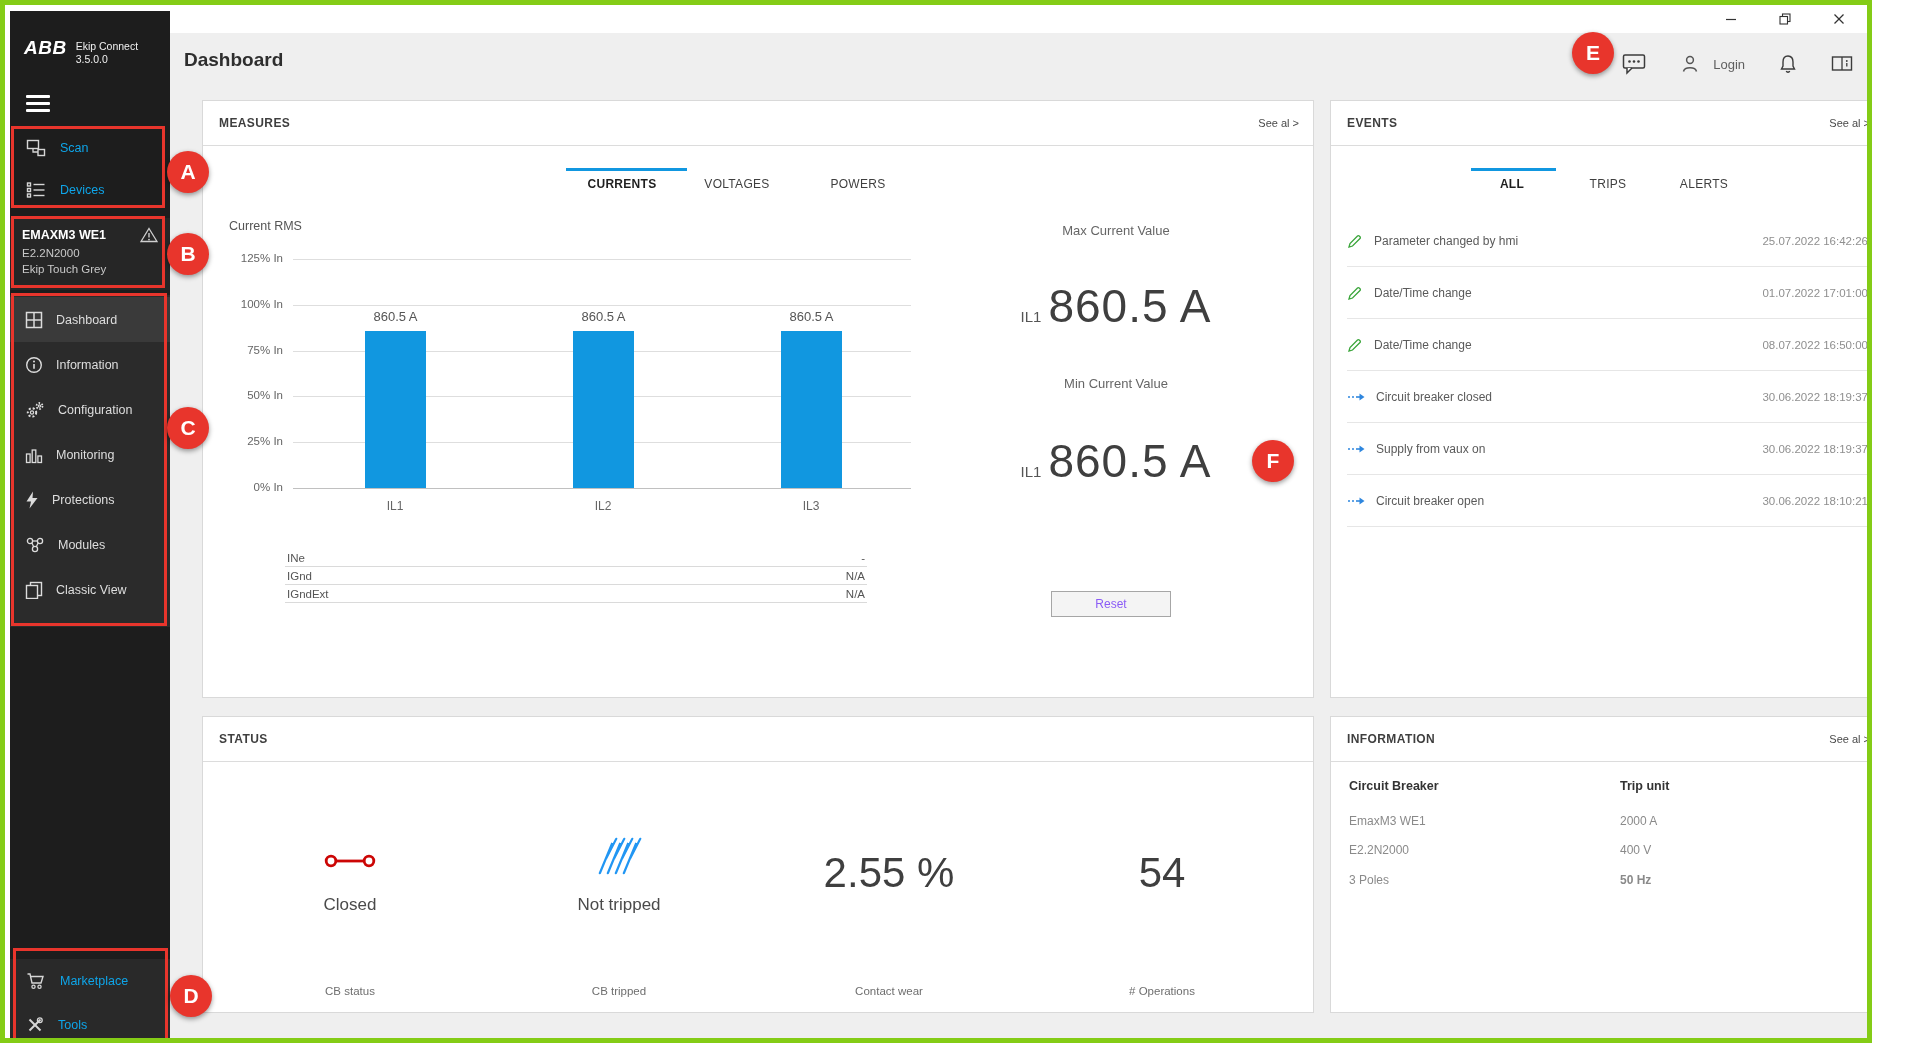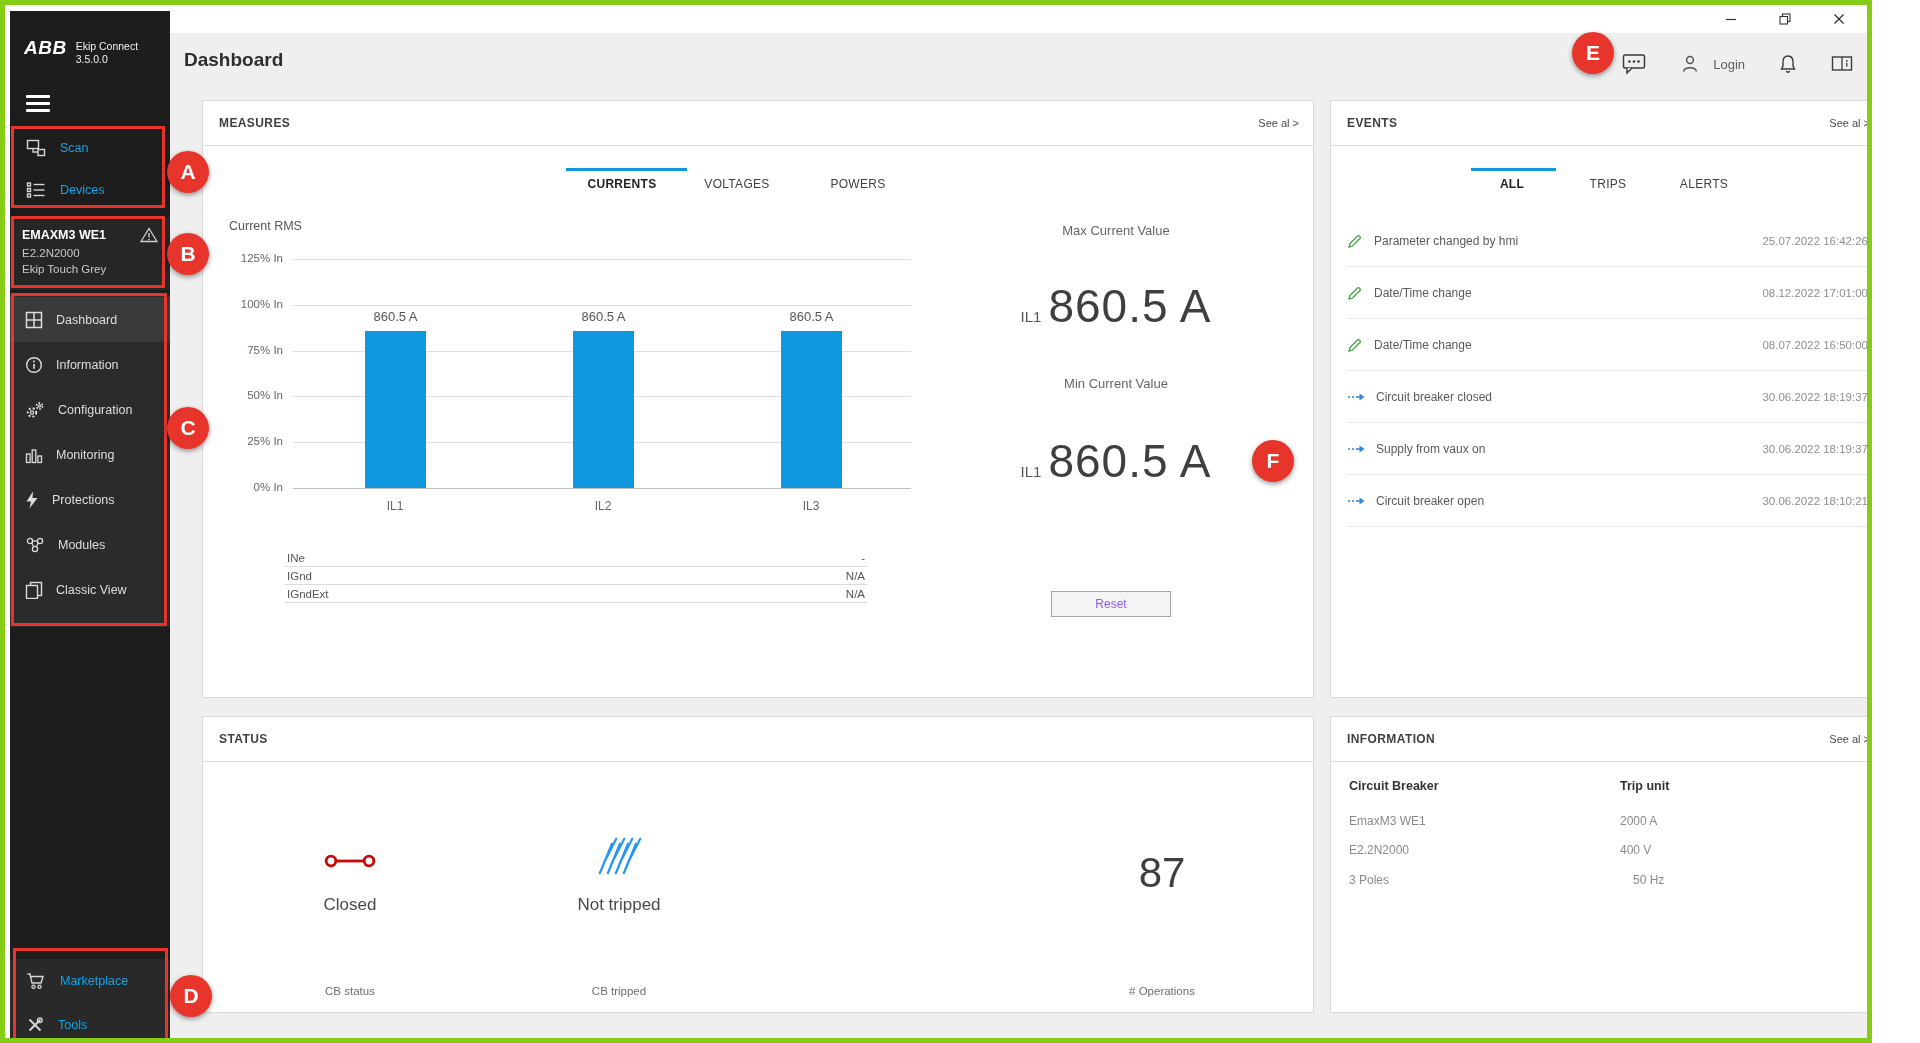--- a/index.html
+++ b/index.html
@@ -415,21 +415,21 @@
           <span class="e-label">Parameter changed by hmi</span>
           <span class="e-time">25.07.2022 16:42:26</span>
         </div>
         <div class="e-row">
           <span class="icon">
               <svg width="16" height="16" viewBox="0 0 16 16">
                 <path d="M2 14 L3 10.5 L10.5 3 a1.2 1.2 0 0 1 1.7 0 l0.8 0.8 a1.2 1.2 0 0 1 0 1.7 L5.5 13 Z" fill="none" stroke="#3aa53a" stroke-width="1.3"></path>
               </svg>
             </span>
           <span class="e-label">Date/Time change</span>
-          <span class="e-time">08.12.2022 17:01:00</span>
+          <span class="e-time">01.07.2022 17:01:00</span>
         </div>
         <div class="e-row">
           <span class="icon">
               <svg width="16" height="16" viewBox="0 0 16 16">
                 <path d="M2 14 L3 10.5 L10.5 3 a1.2 1.2 0 0 1 1.7 0 l0.8 0.8 a1.2 1.2 0 0 1 0 1.7 L5.5 13 Z" fill="none" stroke="#3aa53a" stroke-width="1.3"></path>
               </svg>
             </span>
           <span class="e-label">Date/Time change</span>
           <span class="e-time">08.07.2022 16:50:00</span>
         </div>
@@ -493,41 +493,45 @@
                 <polyline points="12,38 18,8 15,24 21,4"></polyline>
                 <polyline points="20,38 26,8 23,24 29,4"></polyline>
                 <polyline points="28,38 34,8 31,24 37,4"></polyline>
               </g>
             </svg>
         </span>
         <div class="s-text">Not tripped</div>
         <div class="s-caption">CB tripped</div>
       </div>
 
+      <div class="s-col" style="left:576px;">
+        <div class="s-num">2.55 %</div>
+        <div class="s-caption">Contact wear</div>
+      </div>
 
       <div class="s-col" style="left:849px;">
-        <div class="s-num">87</div>
+        <div class="s-num">54</div>
         <div class="s-caption"># Operations</div>
       </div>
     </div>
 
     <div class="panel" id="information">
       <div class="panel-title">INFORMATION</div>
       <div class="see-all">See al &gt;</div>
       <div class="panel-sep"></div>
 
       <div class="i-heading" style="left:18px;">Circuit Breaker</div>
       <div class="i-row" style="left:18px; top:97px;">EmaxM3 WE1</div>
       <div class="i-row" style="left:18px; top:126px;">E2.2N2000</div>
       <div class="i-row" style="left:18px; top:156px;">3 Poles</div>
 
       <div class="i-heading" style="left:289px;">Trip unit</div>
       <div class="i-row" style="left:289px; top:97px;">2000 A</div>
       <div class="i-row" style="left:289px; top:126px;">400 V</div>
-      <div class="i-row" style="left:302px; top:156px;">50 Hz</div>
+      <div class="i-row" style="left:289px; top:156px;font-weight:bold;">50 Hz</div>
     </div>
   </div>
 
   <div class="ann-box" style="left:6px; top:121px; width:154px; height:82px;"></div>
   <div class="ann-box" style="left:6px; top:211px; width:154px; height:72px;"></div>
   <div class="ann-box" style="left:6px; top:288px; width:156px; height:333px;"></div>
   <div class="ann-box" style="left:8px; top:943px; width:155px; height:93px;"></div>
 
   <div class="ann-circle" style="left:162px; top:146px;">A</div>
   <div class="ann-circle" style="left:162px; top:228px;">B</div>

